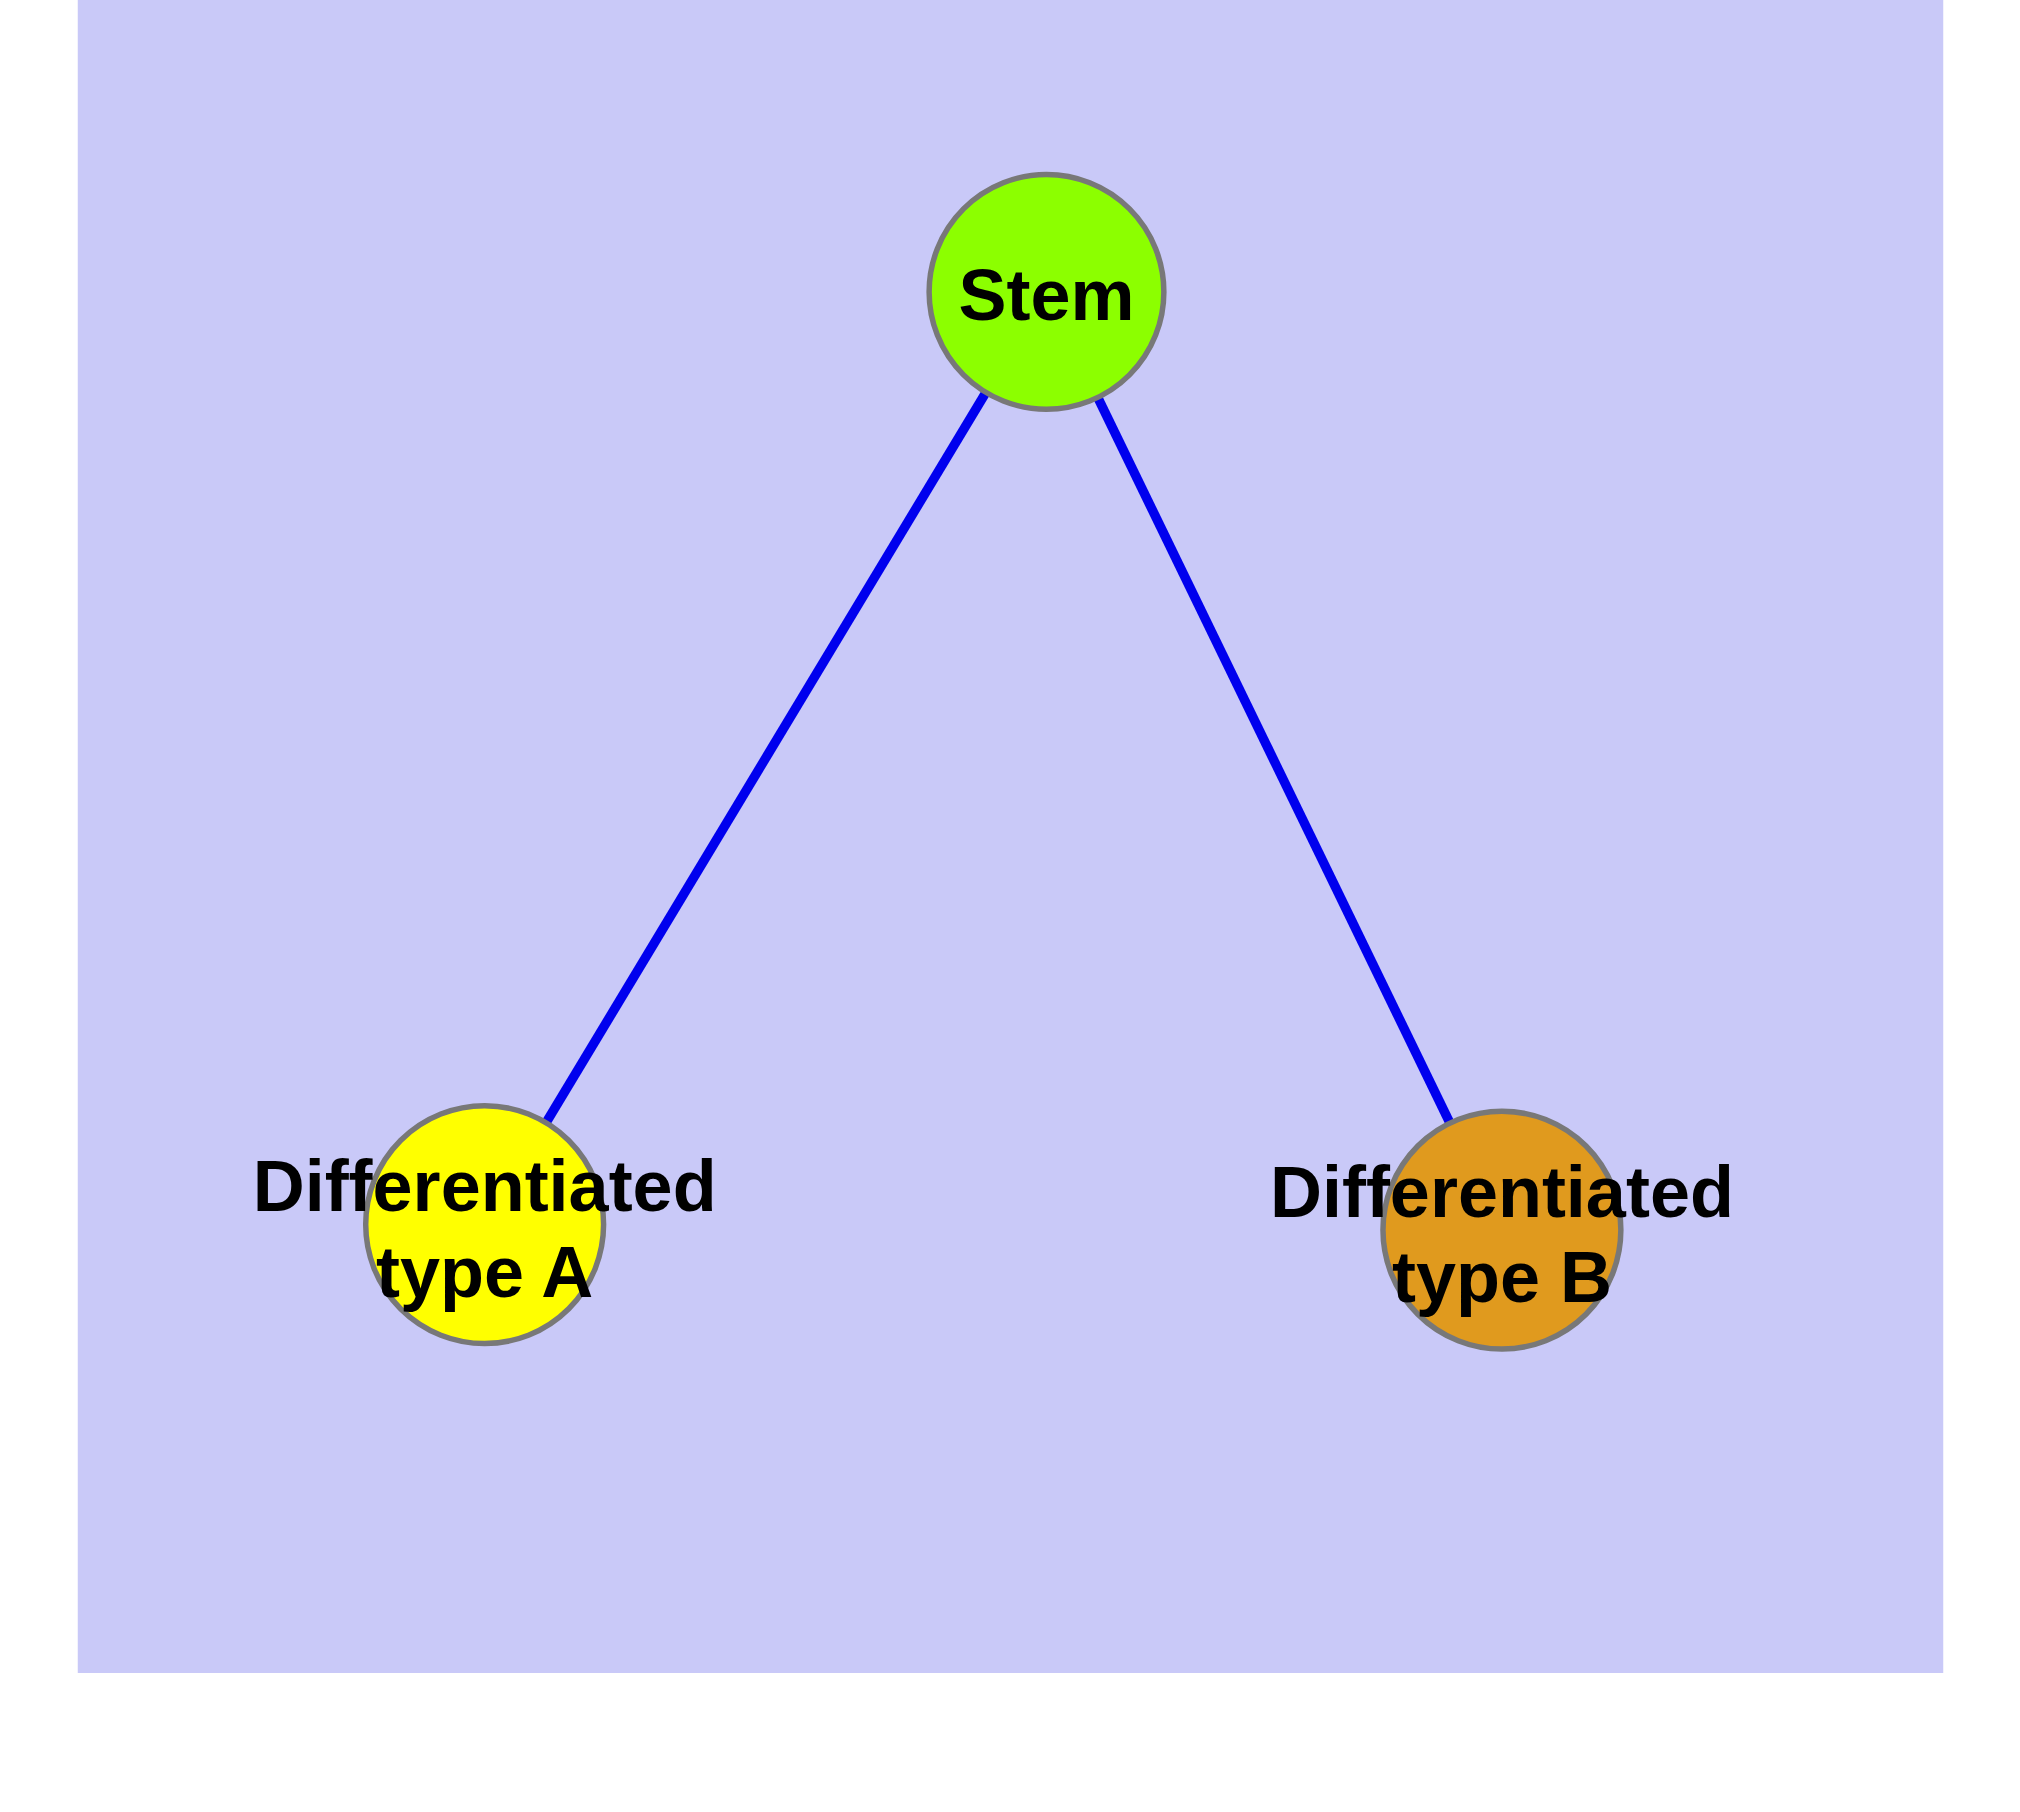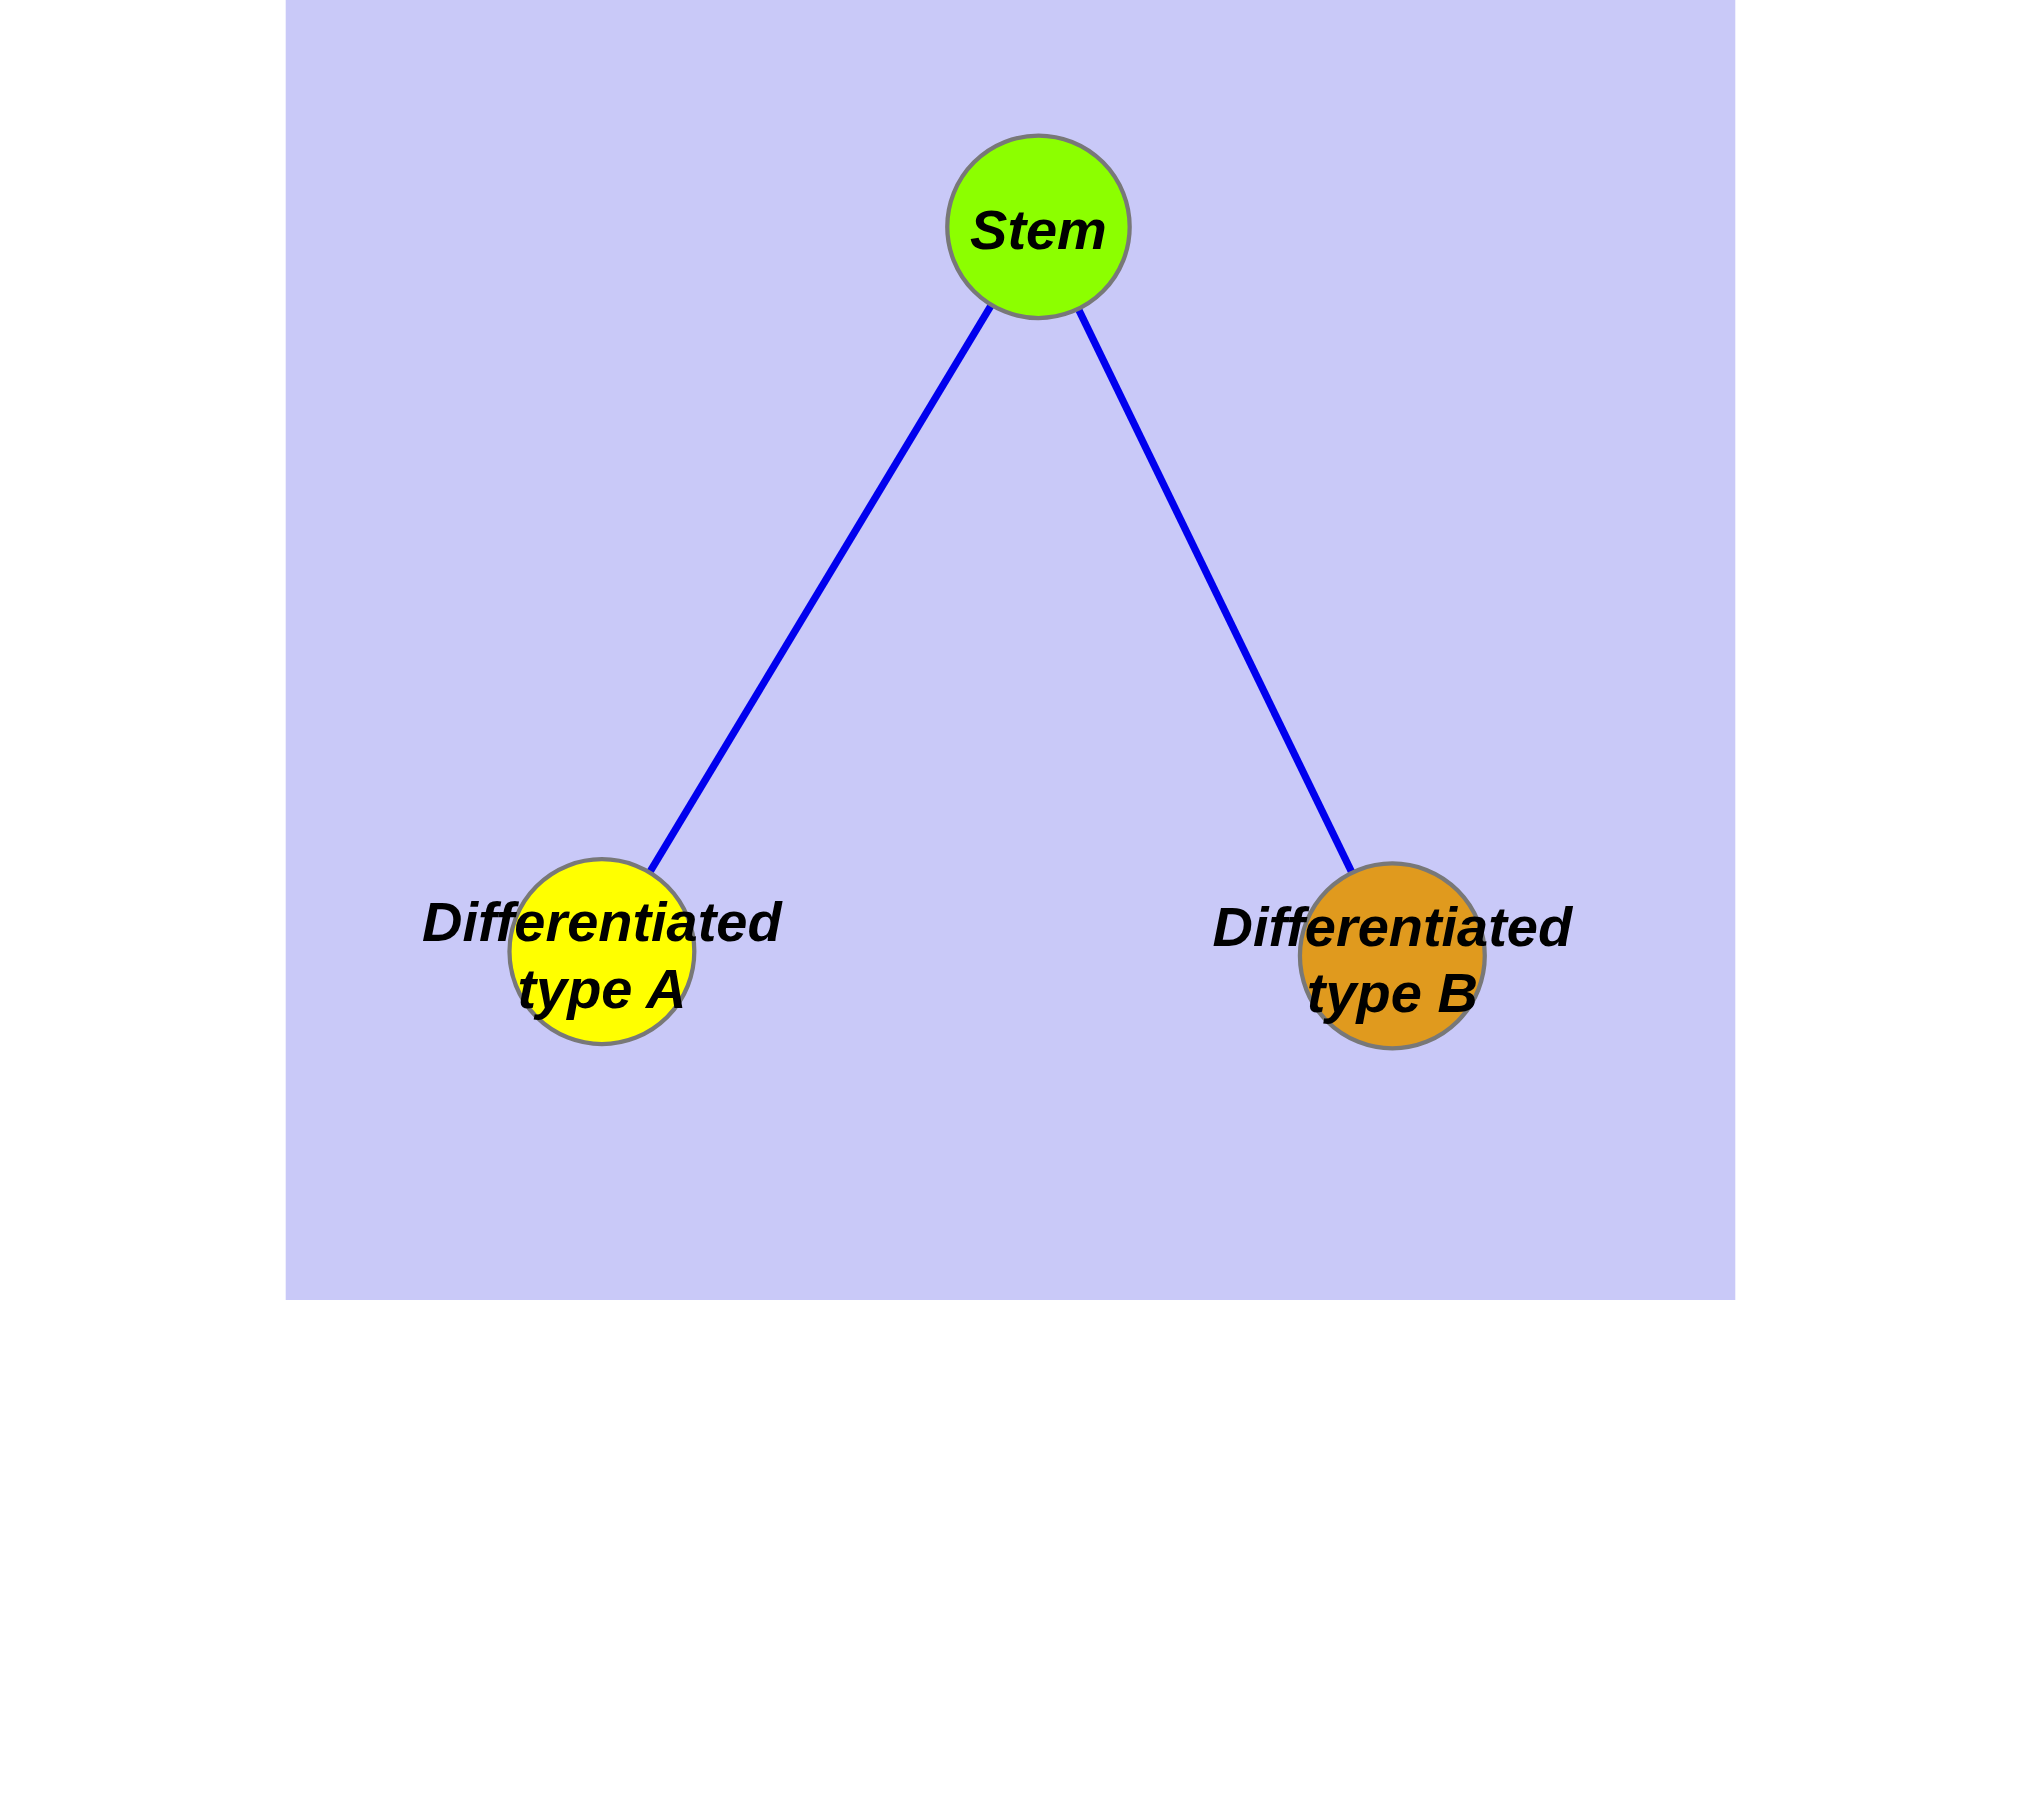--- a/index.html
+++ b/index.html
@@ -4,24 +4,23 @@
   <style>
     
     html, body {
       margin: 0;
       padding: 0;
       background: #ffffff;
     }
     .canvas {
       position: relative;
       width: 2021px;
-      height: 1300px;
+      height: 1673px;
       overflow: hidden;
       font-family: "Liberation Sans", sans-serif;
-      font-style: italic;
     }
     .canvas svg {
       display: block;
       width: 100%;
       height: 100%;
     }
     .edge {
       stroke-width: 12px;
       fill: none;
       stroke-linecap: butt;

